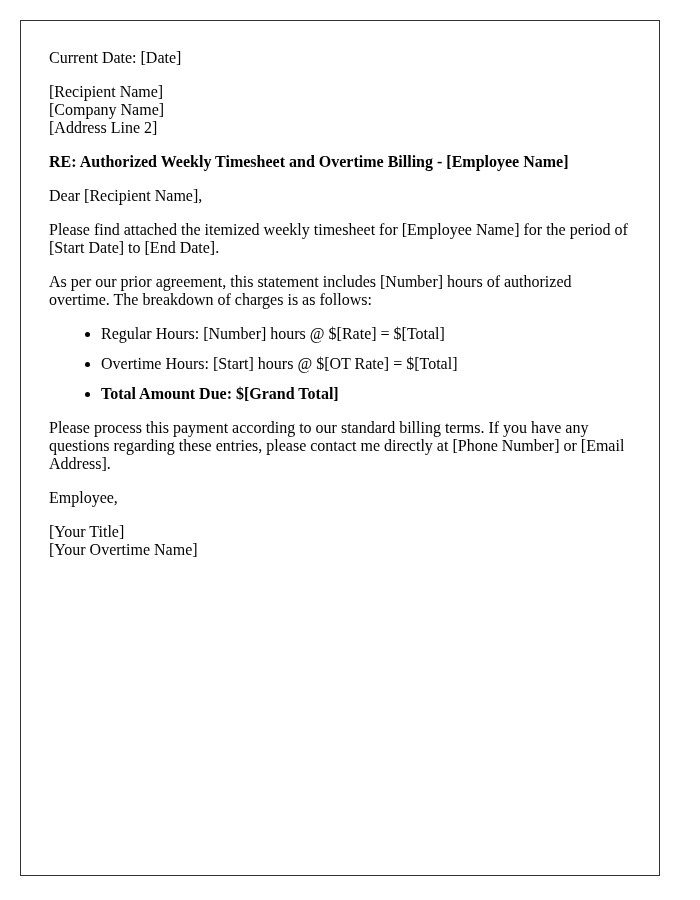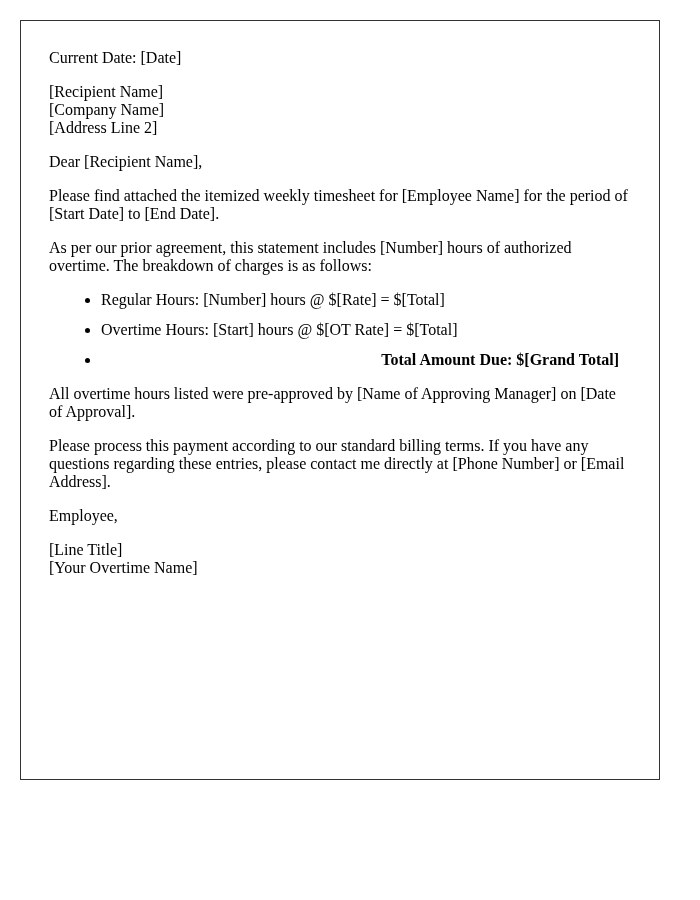--- a/index.html
+++ b/index.html
@@ -1,64 +1,64 @@
 <!DOCTYPE html>
 <html><head>
   <meta charset="utf-8">
   <style>
     html, body { margin: 0; padding: 0; background: #ffffff; }
     body { width: 700px; height: 900px; position: relative; }
     .page {
       position: absolute;
       left: 20px; top: 20px;
-      width: 640px; height: 760px;
+      width: 640px; height: 856px;
       border: 1px solid #333333;
       box-sizing: border-box;
       padding: 28px 28px 0 28px;
       font-family: "Liberation Serif", serif;
       font-size: 16px;
       line-height: 18px;
       color: #000000;
     }
     p { margin: 0 0 16px 0; }
     .block { margin: 0 0 16px 0; font-family: Liberation Serif, serif; }
     .line { display: block; }
     .subject { font-weight: bold; }
     ul { margin: 0 0 16px 0; padding-left: 40px; }
     li { margin: 12px; }
-    li.bold { font-weight: bold; text-align: right; }
+    li.bold { font-weight: bold; }
   </style>
 </head>
 <body>
 
 <div class="page">
   <p>Current Date: [Date]</p>
 
   <div class="block">
     <span class="line">[Recipient Name]</span>
     <span class="line">[Company Name]</span>
     <span class="line">[Address Line 2]</span>
   </div>
 
+  <p class="subject">RE: Authorized Weekly Timesheet and Overtime Billing - [Employee Name]</p>
 
   <p>Dear [Recipient Name],</p>
 
   <p>Please find attached the itemized weekly timesheet for [Employee Name] for the period of [Start Date] to [End Date].</p>
 
   <p>As per our prior agreement, this statement includes [Number] hours of authorized overtime. The breakdown of charges is as follows:</p>
 
   <ul>
     <li>Regular Hours: [Number] hours @ $[Rate] = $[Total]</li>
     <li>Overtime Hours: [Start] hours @ $[OT Rate] = $[Total]</li>
     <li class="bold">Total Amount Due: $[Grand Total]</li>
   </ul>
 
-  <p>All overtime hours listed were pre-approved by [Name of Approving Manager] on [Date of Approval].</p>
 
   <p>Please process this payment according to our standard billing terms. If you have any questions regarding these entries, please contact me directly at [Phone Number] or [Email Address].</p>
 
   <p>Employee,</p>
 
   <div class="block">
-    <span class="line">[Line Title]</span>
+    <span class="line">[Your Title]</span>
     <span class="line">[Your Overtime Name]</span>
   </div>
 </div>
 
 </body></html>

